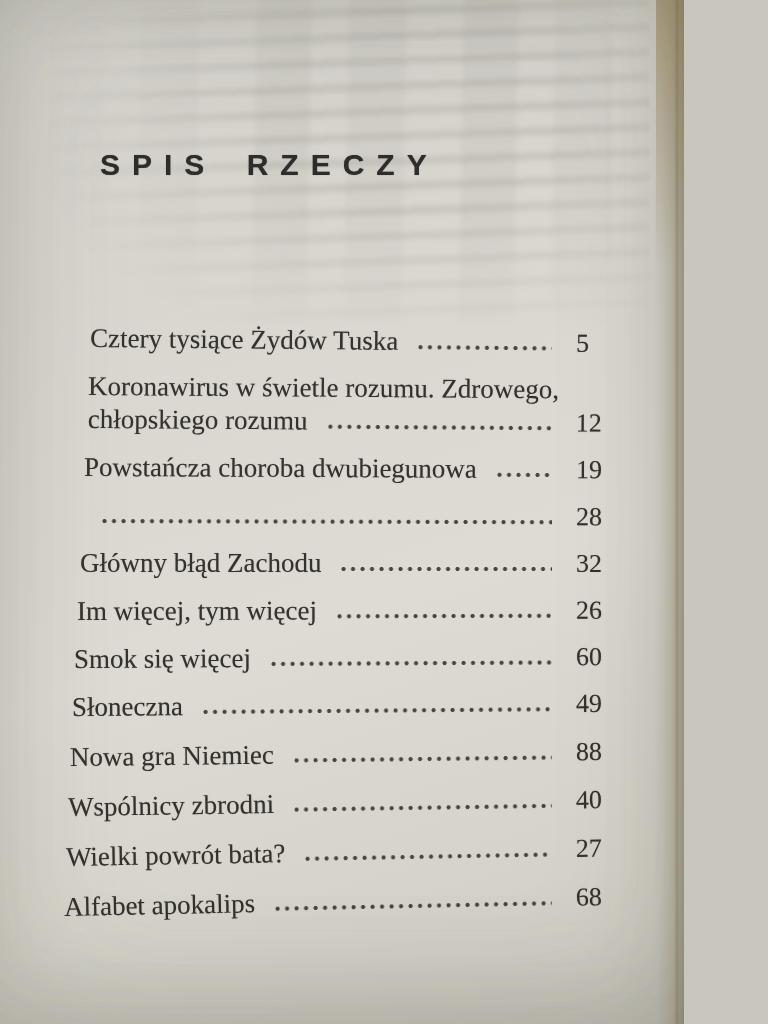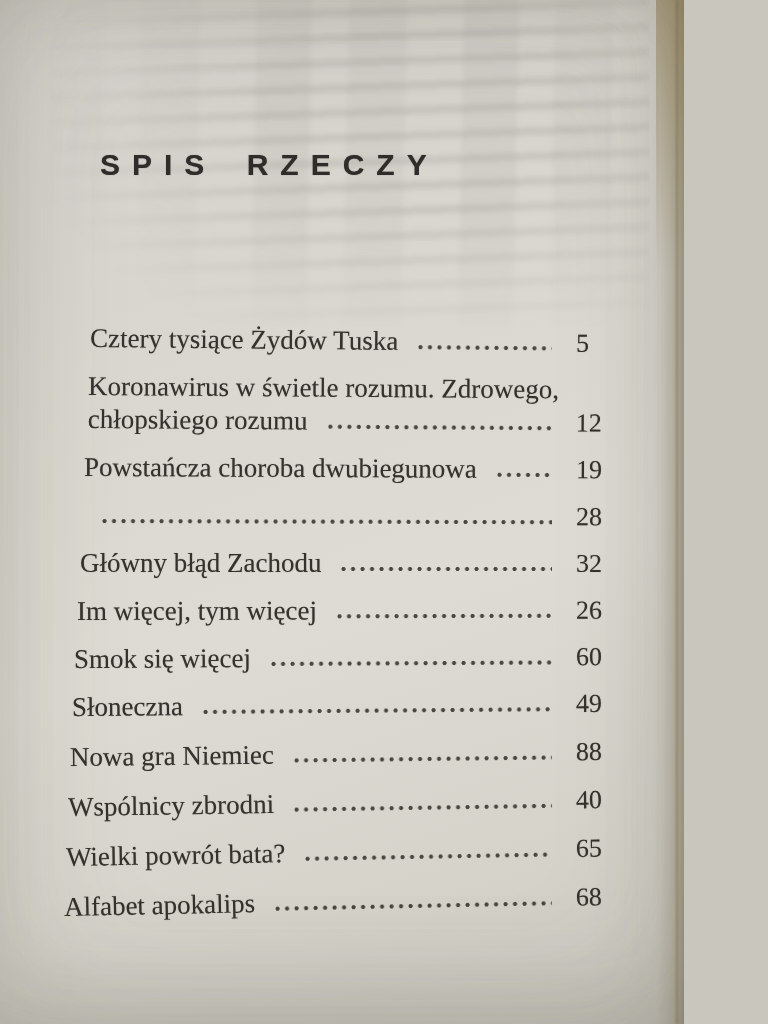--- a/index.html
+++ b/index.html
@@ -180,21 +180,21 @@
       <span class="leader"></span>
       <span class="num">40</span>
     </div>
   </div>
 
   <div class="toc-row">
 
     <div class="entry-line">
       <span class="entry-title">Wielki powrót bata?</span>
       <span class="leader"></span>
-      <span class="num">65</span>
+      <span class="num">27</span>
     </div>
   </div>
 
   <div class="toc-row">
 
     <div class="entry-line">
       <span class="entry-title">Alfabet apokalips</span>
       <span class="leader"></span>
       <span class="num">68</span>
     </div>

